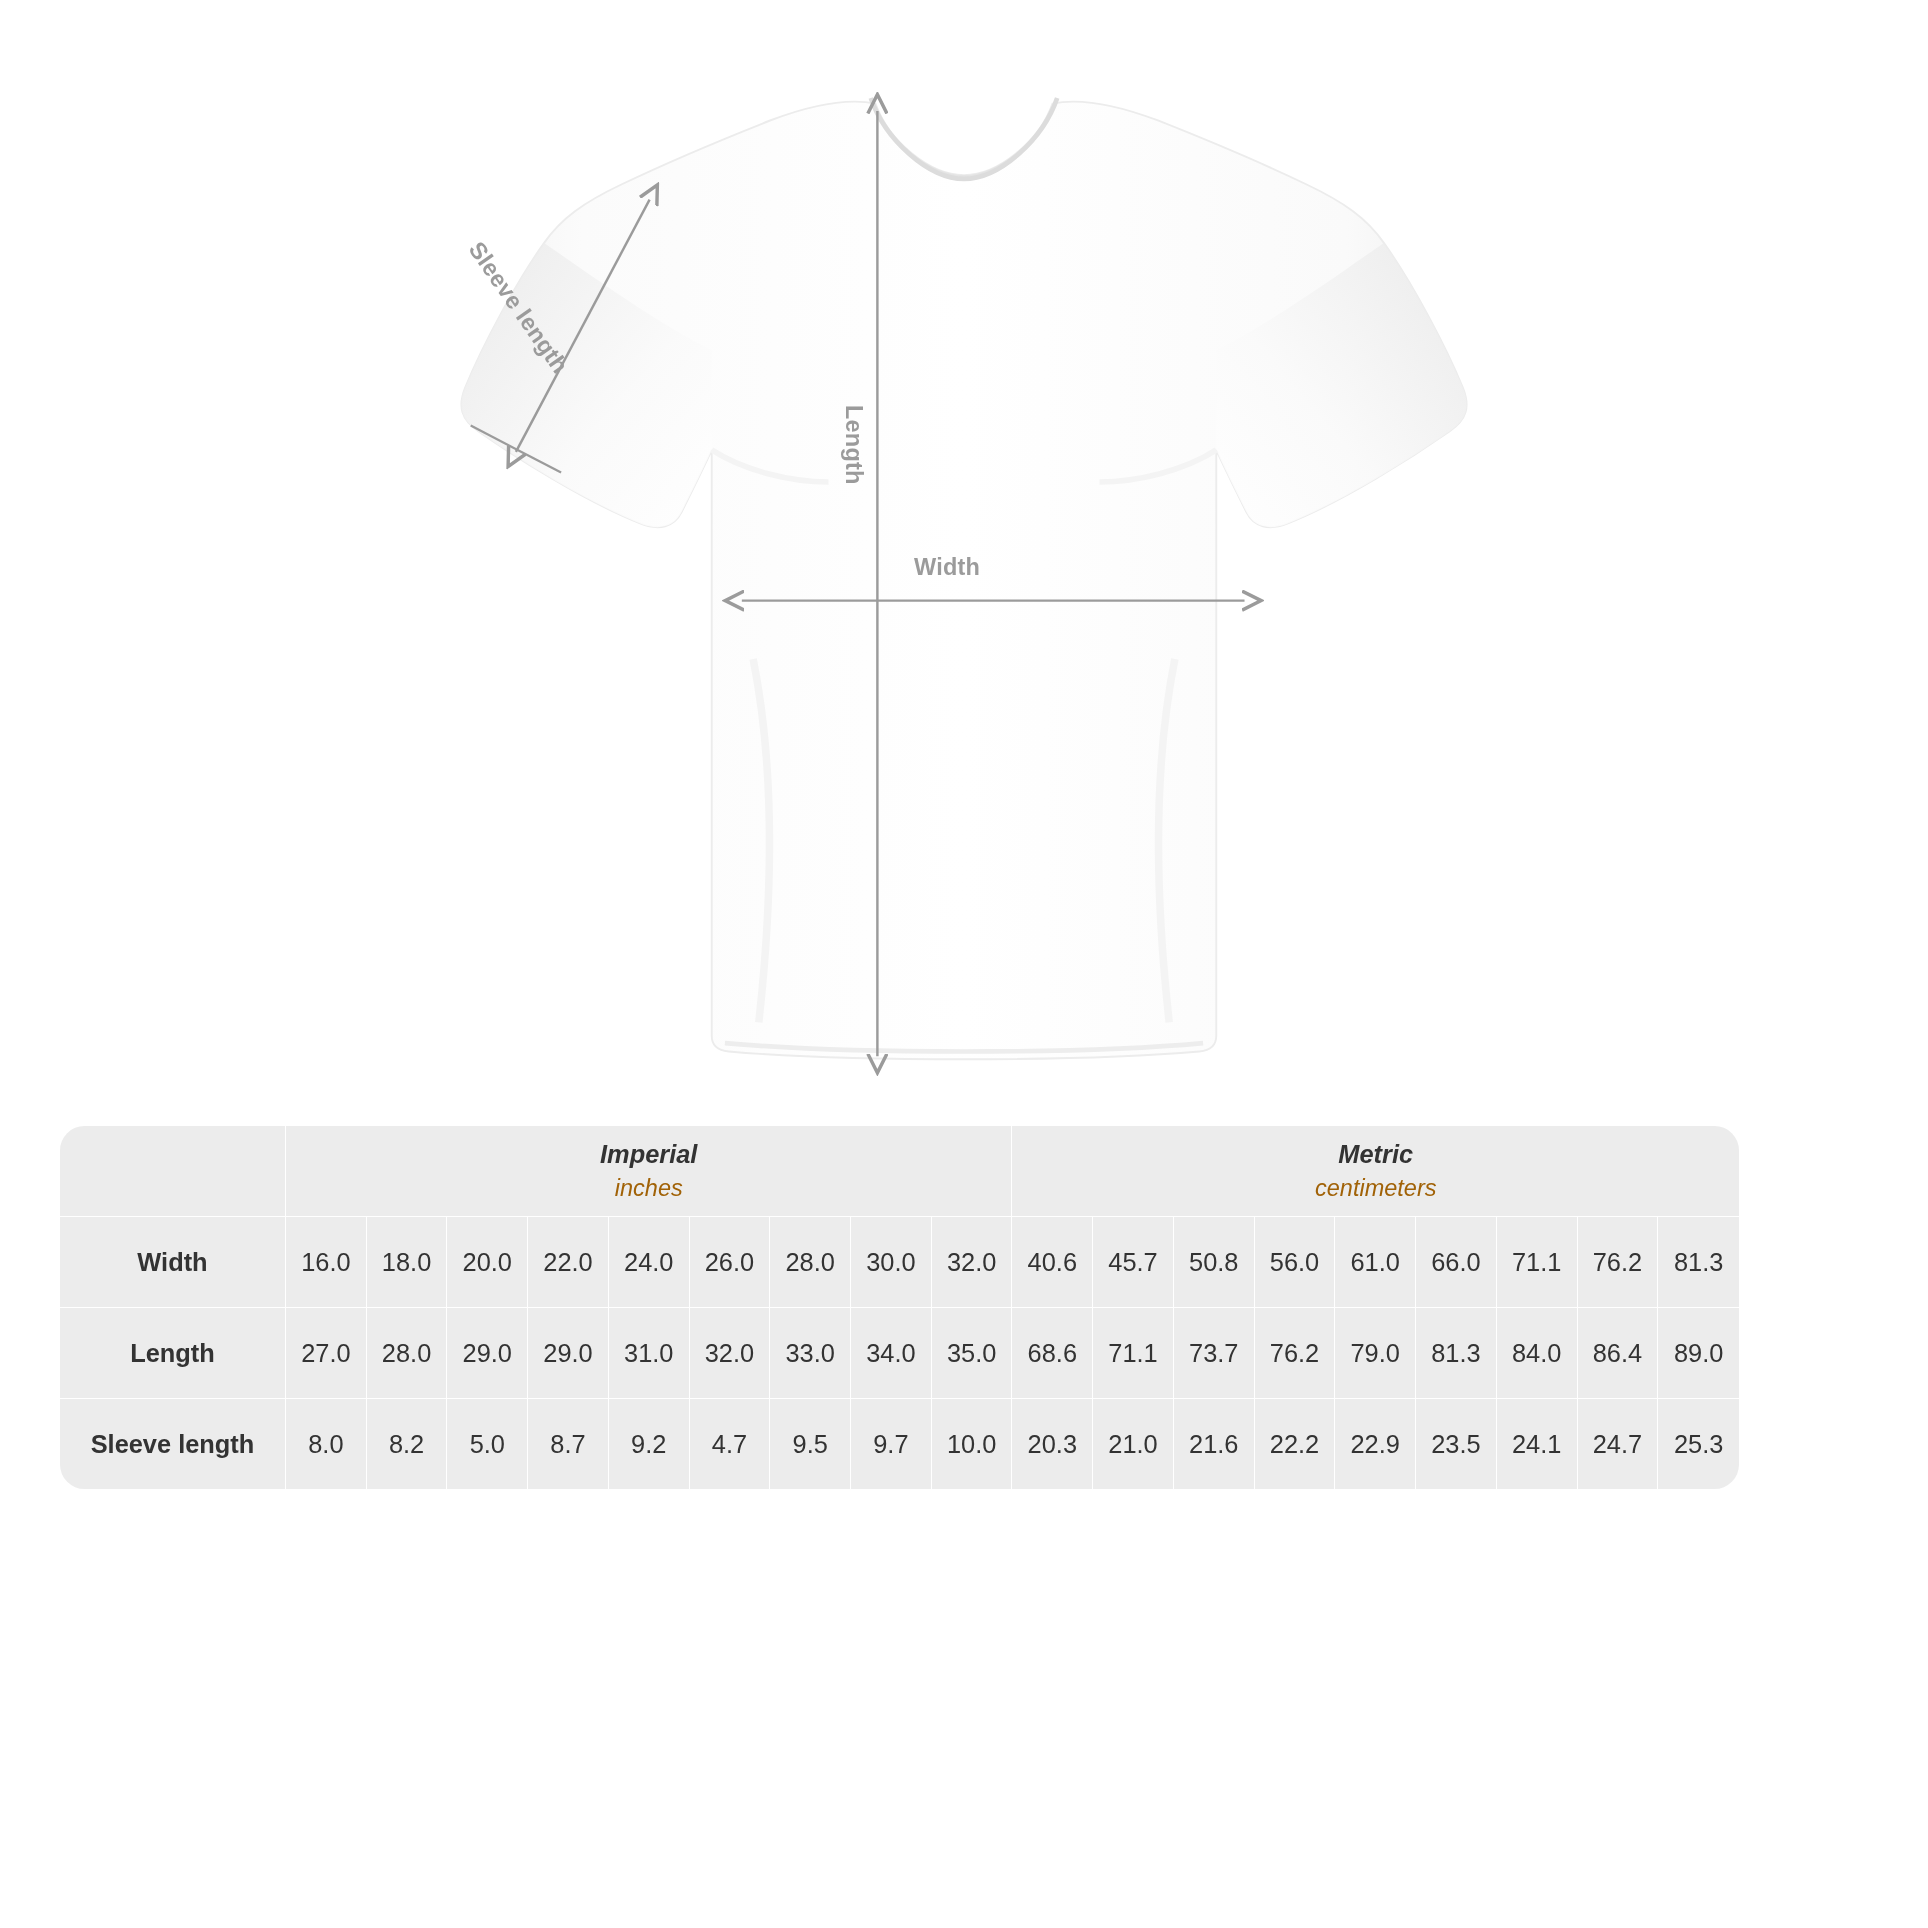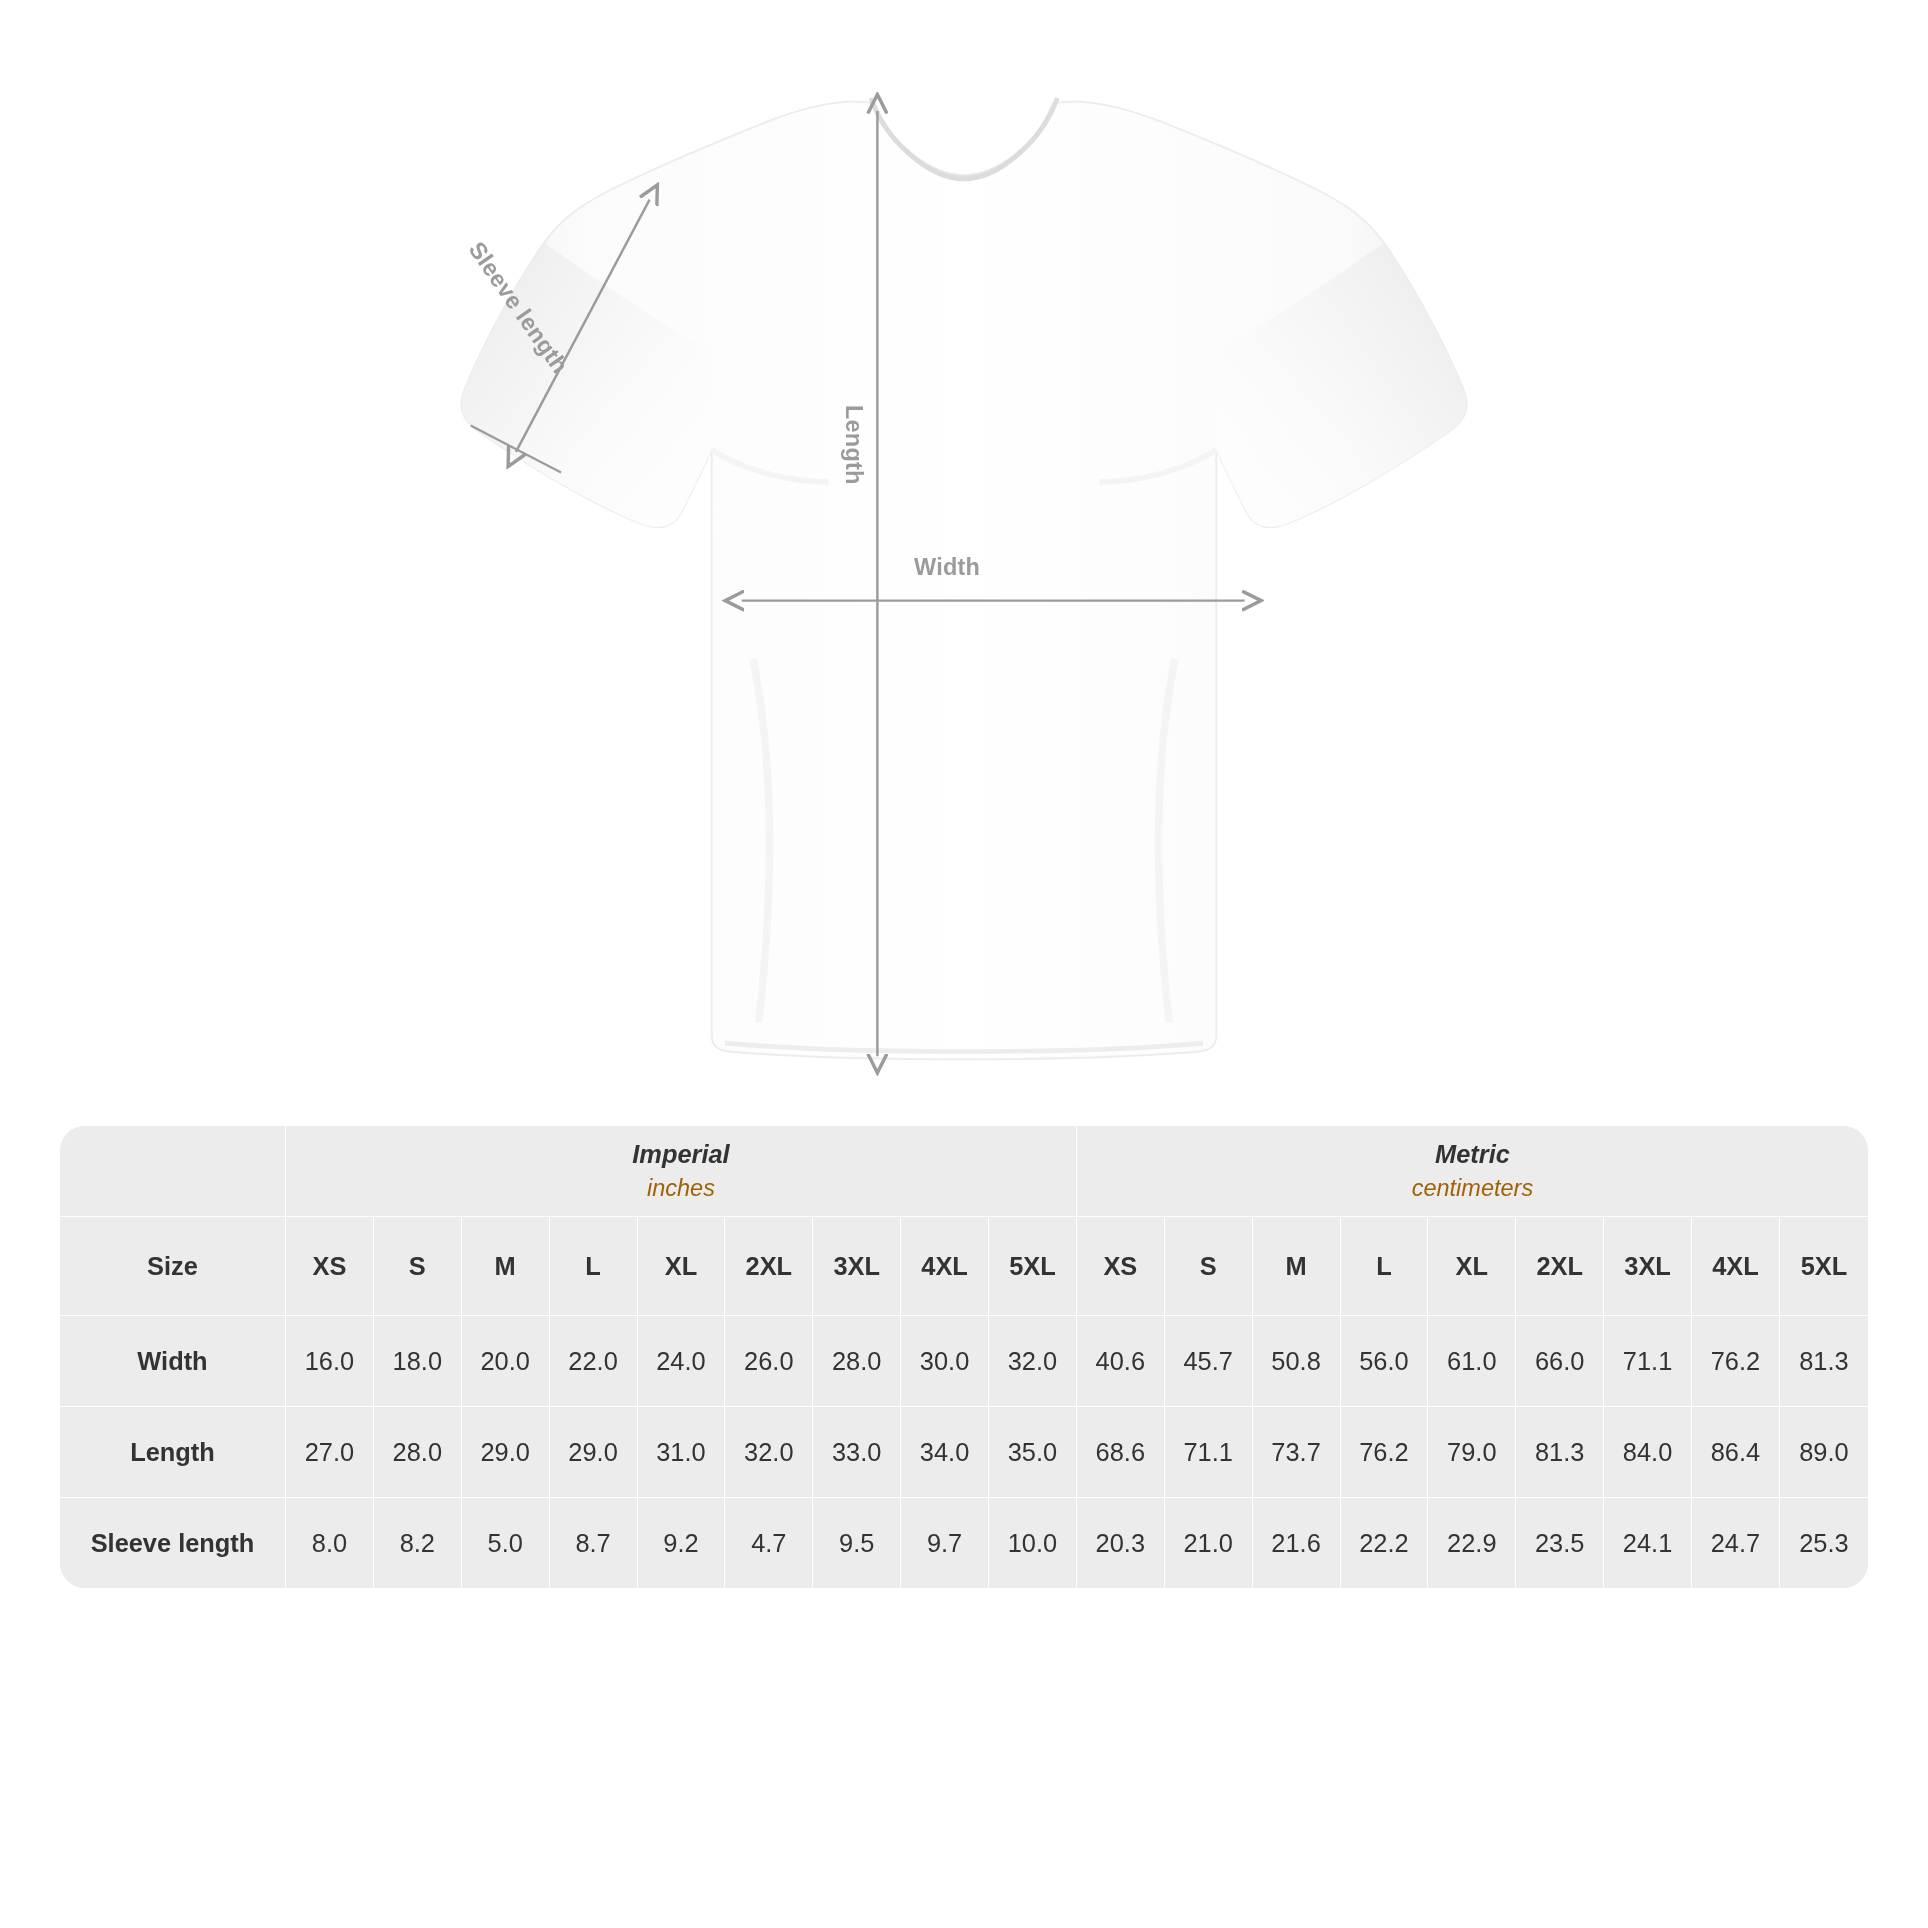--- a/index.html
+++ b/index.html
@@ -76,21 +76,21 @@
     font-style: italic;
     color: #4a4a4a;
     margin-top: 21px;
   }
 
   
   .table-wrap {
     margin: 34px 60px 0 60px;
   }
   table.size-table {
-    width: 1808px;
+    width: 1679px;
     border-collapse: separate;
     border-spacing: 0;
     table-layout: fixed;
   }
   table.size-table td, table.size-table th {
     background: #ececec;
     text-align: center;
     vertical-align: middle;
     font-size: 25.4px;
     color: #333333;
@@ -242,41 +242,20 @@
           <td class="unit-head unit-cell" colspan="9">
             <span>Imperial</span>
             <span class="unit-sub">inches</span>
           </td>
           <td class="unit-head unit-cell" colspan="9">
             <span>Metric</span>
             <span class="unit-sub">centimeters</span>
           </td>
         </tr>
 
-        <tr class="header-row">
-          <td class="row-head">Size</td>
-          <td class="col-head">XS</td>
-          <td class="col-head">S</td>
-          <td class="col-head">M</td>
-          <td class="col-head">L</td>
-          <td class="col-head">XL</td>
-          <td class="col-head">2XL</td>
-          <td class="col-head">3XL</td>
-          <td class="col-head">4XL</td>
-          <td class="col-head">5XL</td>
-          <td class="col-head">XS</td>
-          <td class="col-head">S</td>
-          <td class="col-head">M</td>
-          <td class="col-head">L</td>
-          <td class="col-head">XL</td>
-          <td class="col-head">2XL</td>
-          <td class="col-head">3XL</td>
-          <td class="col-head">4XL</td>
-          <td class="col-head">5XL</td>
-        </tr>
 
         <tr>
           <td class="row-head">Width</td>
           <td>16.0</td>
           <td>18.0</td>
           <td>20.0</td>
           <td>22.0</td>
           <td>24.0</td>
           <td>26.0</td>
           <td>28.0</td>

